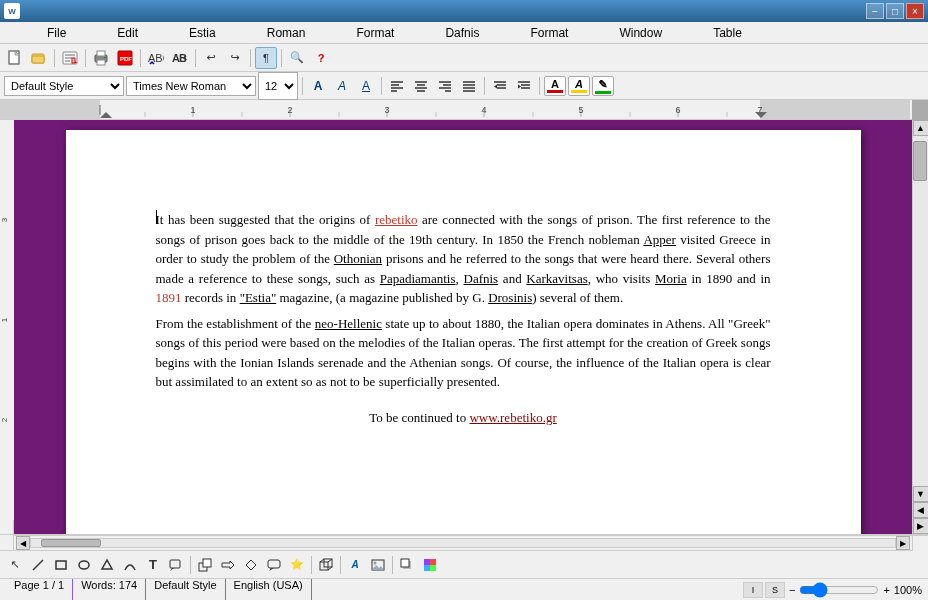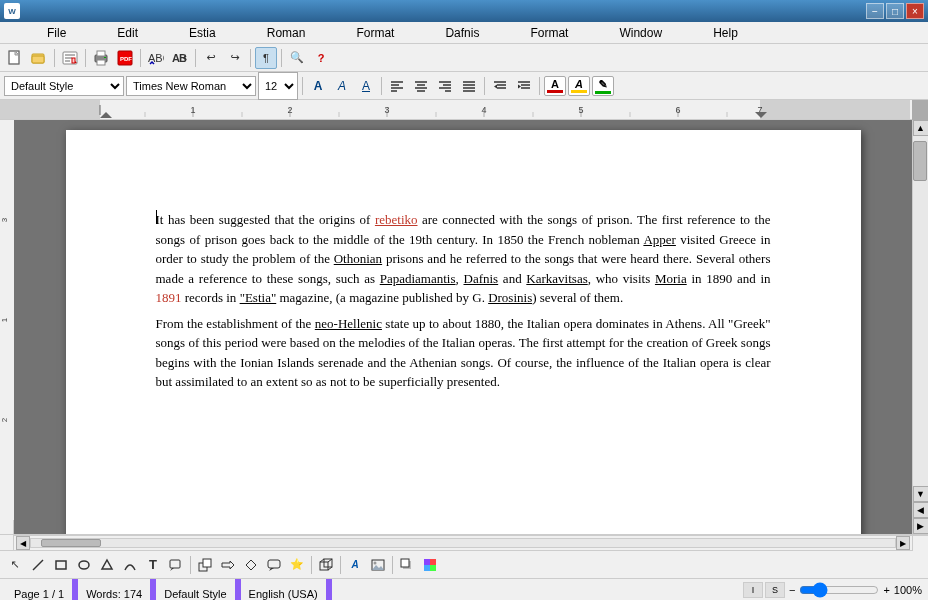--- a/index.html
+++ b/index.html
@@ -149,21 +149,21 @@
     }
     .scroll-track { flex: 1; background: #e8e8e8; width: 100%; position: relative; }
     .scroll-thumb { width: 14px; height: 40px; background: #bbb; border: 1px solid #999; position: absolute; top: 5px; left: 0; border-radius: 2px; }
 
     
     .doc-area {
       flex: 1;
       overflow: hidden;
       display: flex;
       justify-content: center;
-      background: #737373;
+      background: #701a75;
       padding: 10px 8px;
     }
     .page {
       background: white;
       width: 795px;
       min-height: 430px;
       box-shadow: 2px 2px 8px rgba(0,0,0,0.5);
       padding: 80px 90px 60px 90px;
       font-family: 'Times New Roman', Times, serif;
       font-size: 13px;
@@ -186,24 +186,24 @@
       background: #f0f0f0;
       border-top: 1px solid #ccc;
       display: flex;
       align-items: center;
       padding: 0 6px;
       gap: 0;
       font-size: 11px;
     }
     .status-section {
       padding: 0 8px;
-      border-right: 6px solid #8b5cf6;
+      border-right: 1px solid #8b5cf6;
       height: 100%;
       display: flex;
-      align-items: flex-end;
+      align-items: flex-start;
       white-space: nowrap;
     }
     .status-right {
       margin-left: auto;
       display: flex;
       align-items: center;
       gap: 4px;
     }
 
     
@@ -238,21 +238,21 @@
 
 <div class="menu-bar">
   <span class="menu-item">File</span>
   <span class="menu-item">Edit</span>
   <span class="menu-item">Estia</span>
   <span class="menu-item">Roman</span>
   <span class="menu-item">Format</span>
   <span class="menu-item">Dafnis</span>
   <span class="menu-item">Format</span>
   <span class="menu-item">Window</span>
-  <span class="menu-item">Help</span>
+  <span class="menu-item">Table</span>
 </div>
 
 <div class="toolbar">
 
   <div class="toolbar-btn" title="New">
     <svg width="16" height="16" viewBox="0 0 16 16">
         <rect x="2" y="1" width="10" height="13" fill="white" stroke="#999"></rect>
         <rect x="2" y="1" width="10" height="13" fill="none" stroke="#666"></rect>
         <polygon points="8,1 12,5 8,5" fill="#ccc" stroke="#999"></polygon>
       </svg>
@@ -448,20 +448,23 @@
 
       <div style="position:absolute; left:90px; top:80px; width:1px; height:14px; background:#000;"></div>
 
       <div class="doc-text">
         <p>
           It has been suggested that the origins of <span class="red-underline">rebetiko</span> are connected with the songs of prison. The first reference to the songs of prison goes back to the middle of the 19th century. In 1850 the French nobleman <span class="underline">Apper</span> visited Greece in order to study the problem of the <span class="underline">Othonian</span> prisons and he referred to the songs that were heard there. Several others made a reference to these songs, such as <span class="underline">Papadiamantis</span>, <span class="underline">Dafnis</span> and <span class="underline">Karkavitsas</span>, who visits <span class="underline">Moria</span> in 1890 and in <span class="red-text">1891</span> records in <span style="text-decoration:underline;">"Estia"</span> magazine, (a magazine published by G. <span class="underline">Drosinis</span>) several of them.
         </p>
         <p style="margin-top:6px;">
           From the establishment of the <span class="underline">neo-Hellenic</span> state up to about 1880, the Italian opera dominates in Athens. All "Greek" songs of this period were based on the melodies of the Italian operas. The first attempt for the creation of Greek songs begins with the Ionian Islands serenade and the Athenian songs. Of course, the influence of the Italian opera is clear but assimilated to an extent so as not to be superficially presented.
         </p>
+        <p style="text-align:center; margin-top:16px;">
+          To be continued to <span class="url-link">www.rebetiko.gr</span>
+        </p>
       </div>
     </div>
   </div>
 
   <div class="scrollbar-v">
     <div class="scroll-btn">▲</div>
     <div class="scroll-track">
       <div class="scroll-thumb"></div>
     </div>
     <div class="scroll-btn">▼</div>

